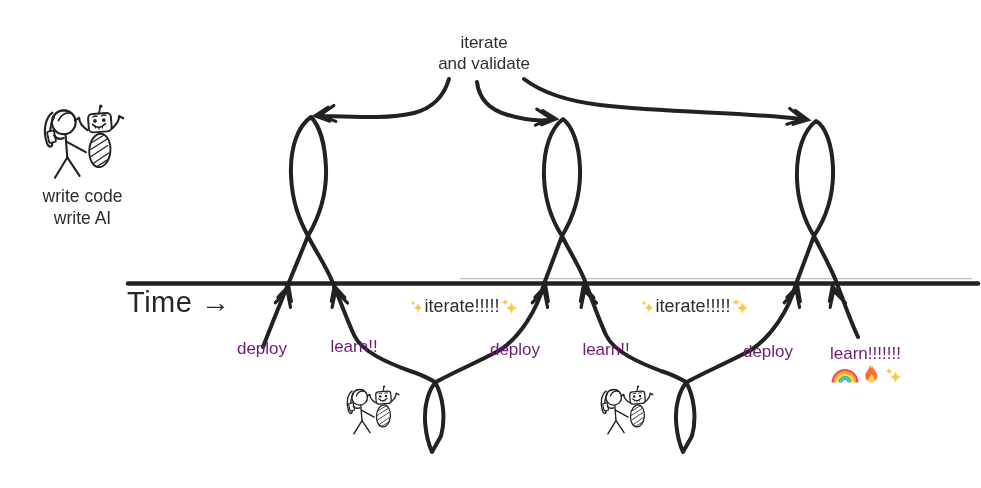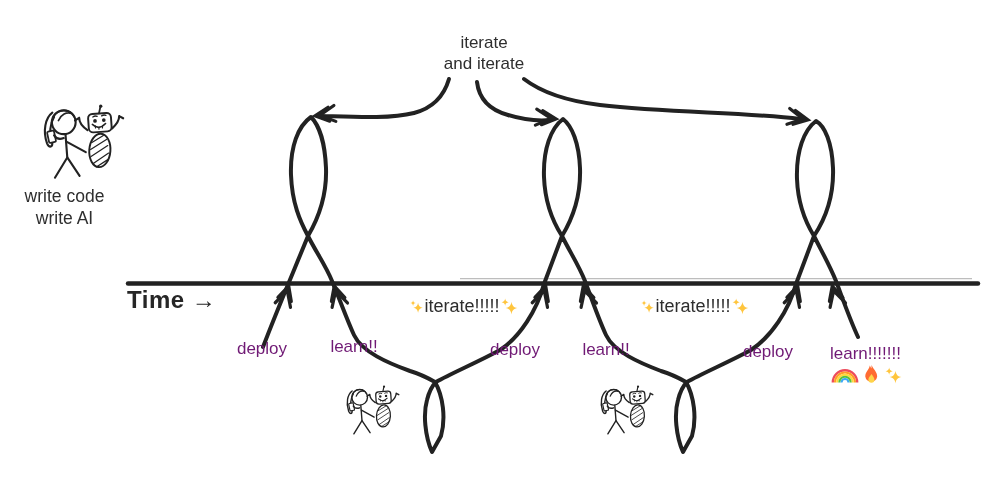--- a/index.html
+++ b/index.html
@@ -12,23 +12,23 @@
   }
   .lbl{position:absolute;color:#701a75;}
   .cap{
     position:absolute;text-align:center;
     font-size:17px;line-height:22px;color:#2e2e2e;
     display:flex;flex-direction:column;
   }
   .word{white-space:nowrap;}
   .time-label{
     left:127px;top:286px;
-    font-size:24px;letter-spacing:.5px;color:#262626;font-weight:bold;
-  }
-  .writer-cap{left:7px;top:185px;width:115px;font-size:17.5px;}
+    font-size:29px;letter-spacing:.5px;color:#262626;
+  }
+  .writer-cap{left:25px;top:185px;width:115px;font-size:17.5px;}
   .observe-cap{left:423px;top:32px;width:122px;line-height:21px;}
   .deploy1{left:230px;top:339px;width:64px;text-align:center;font-size:17px;}
   .learn1 {left:326px;top:337px;width:56px;text-align:center;font-size:17px;}
   .deploy2{left:483px;top:340px;width:64px;text-align:center;font-size:17px;}
   .learn2 {left:577px;top:340px;width:58px;text-align:center;font-size:17px;}
   .deploy3{left:736px;top:342px;width:64px;text-align:center;font-size:17px;}
   .learn3 {left:830px;top:344px;font-size:17px;}
   .iterate{
     position:absolute;display:flex;align-items:center;justify-content:center;
     gap:0;font-size:18px;color:#2e2e2e;
@@ -173,21 +173,21 @@
 
   <div class="lbl time-label">Time →</div>
 
   <div class="cap writer-cap">
     <span class="word">write code</span>
     <span class="word">write AI</span>
   </div>
 
   <div class="cap observe-cap">
     <span class="word">iterate</span>
-    <span class="word">and iterate</span>
+    <span class="word">and validate</span>
   </div>
 
   <div class="lbl deploy1">deploy</div>
   <div class="lbl learn1">learn!!</div>
   <div class="lbl deploy2">deploy</div>
   <div class="lbl learn2">learn!!</div>
   <div class="lbl deploy3">deploy</div>
   <div class="lbl learn3">learn!!!!!!!</div>
 
   <div class="iterate iterate1">

